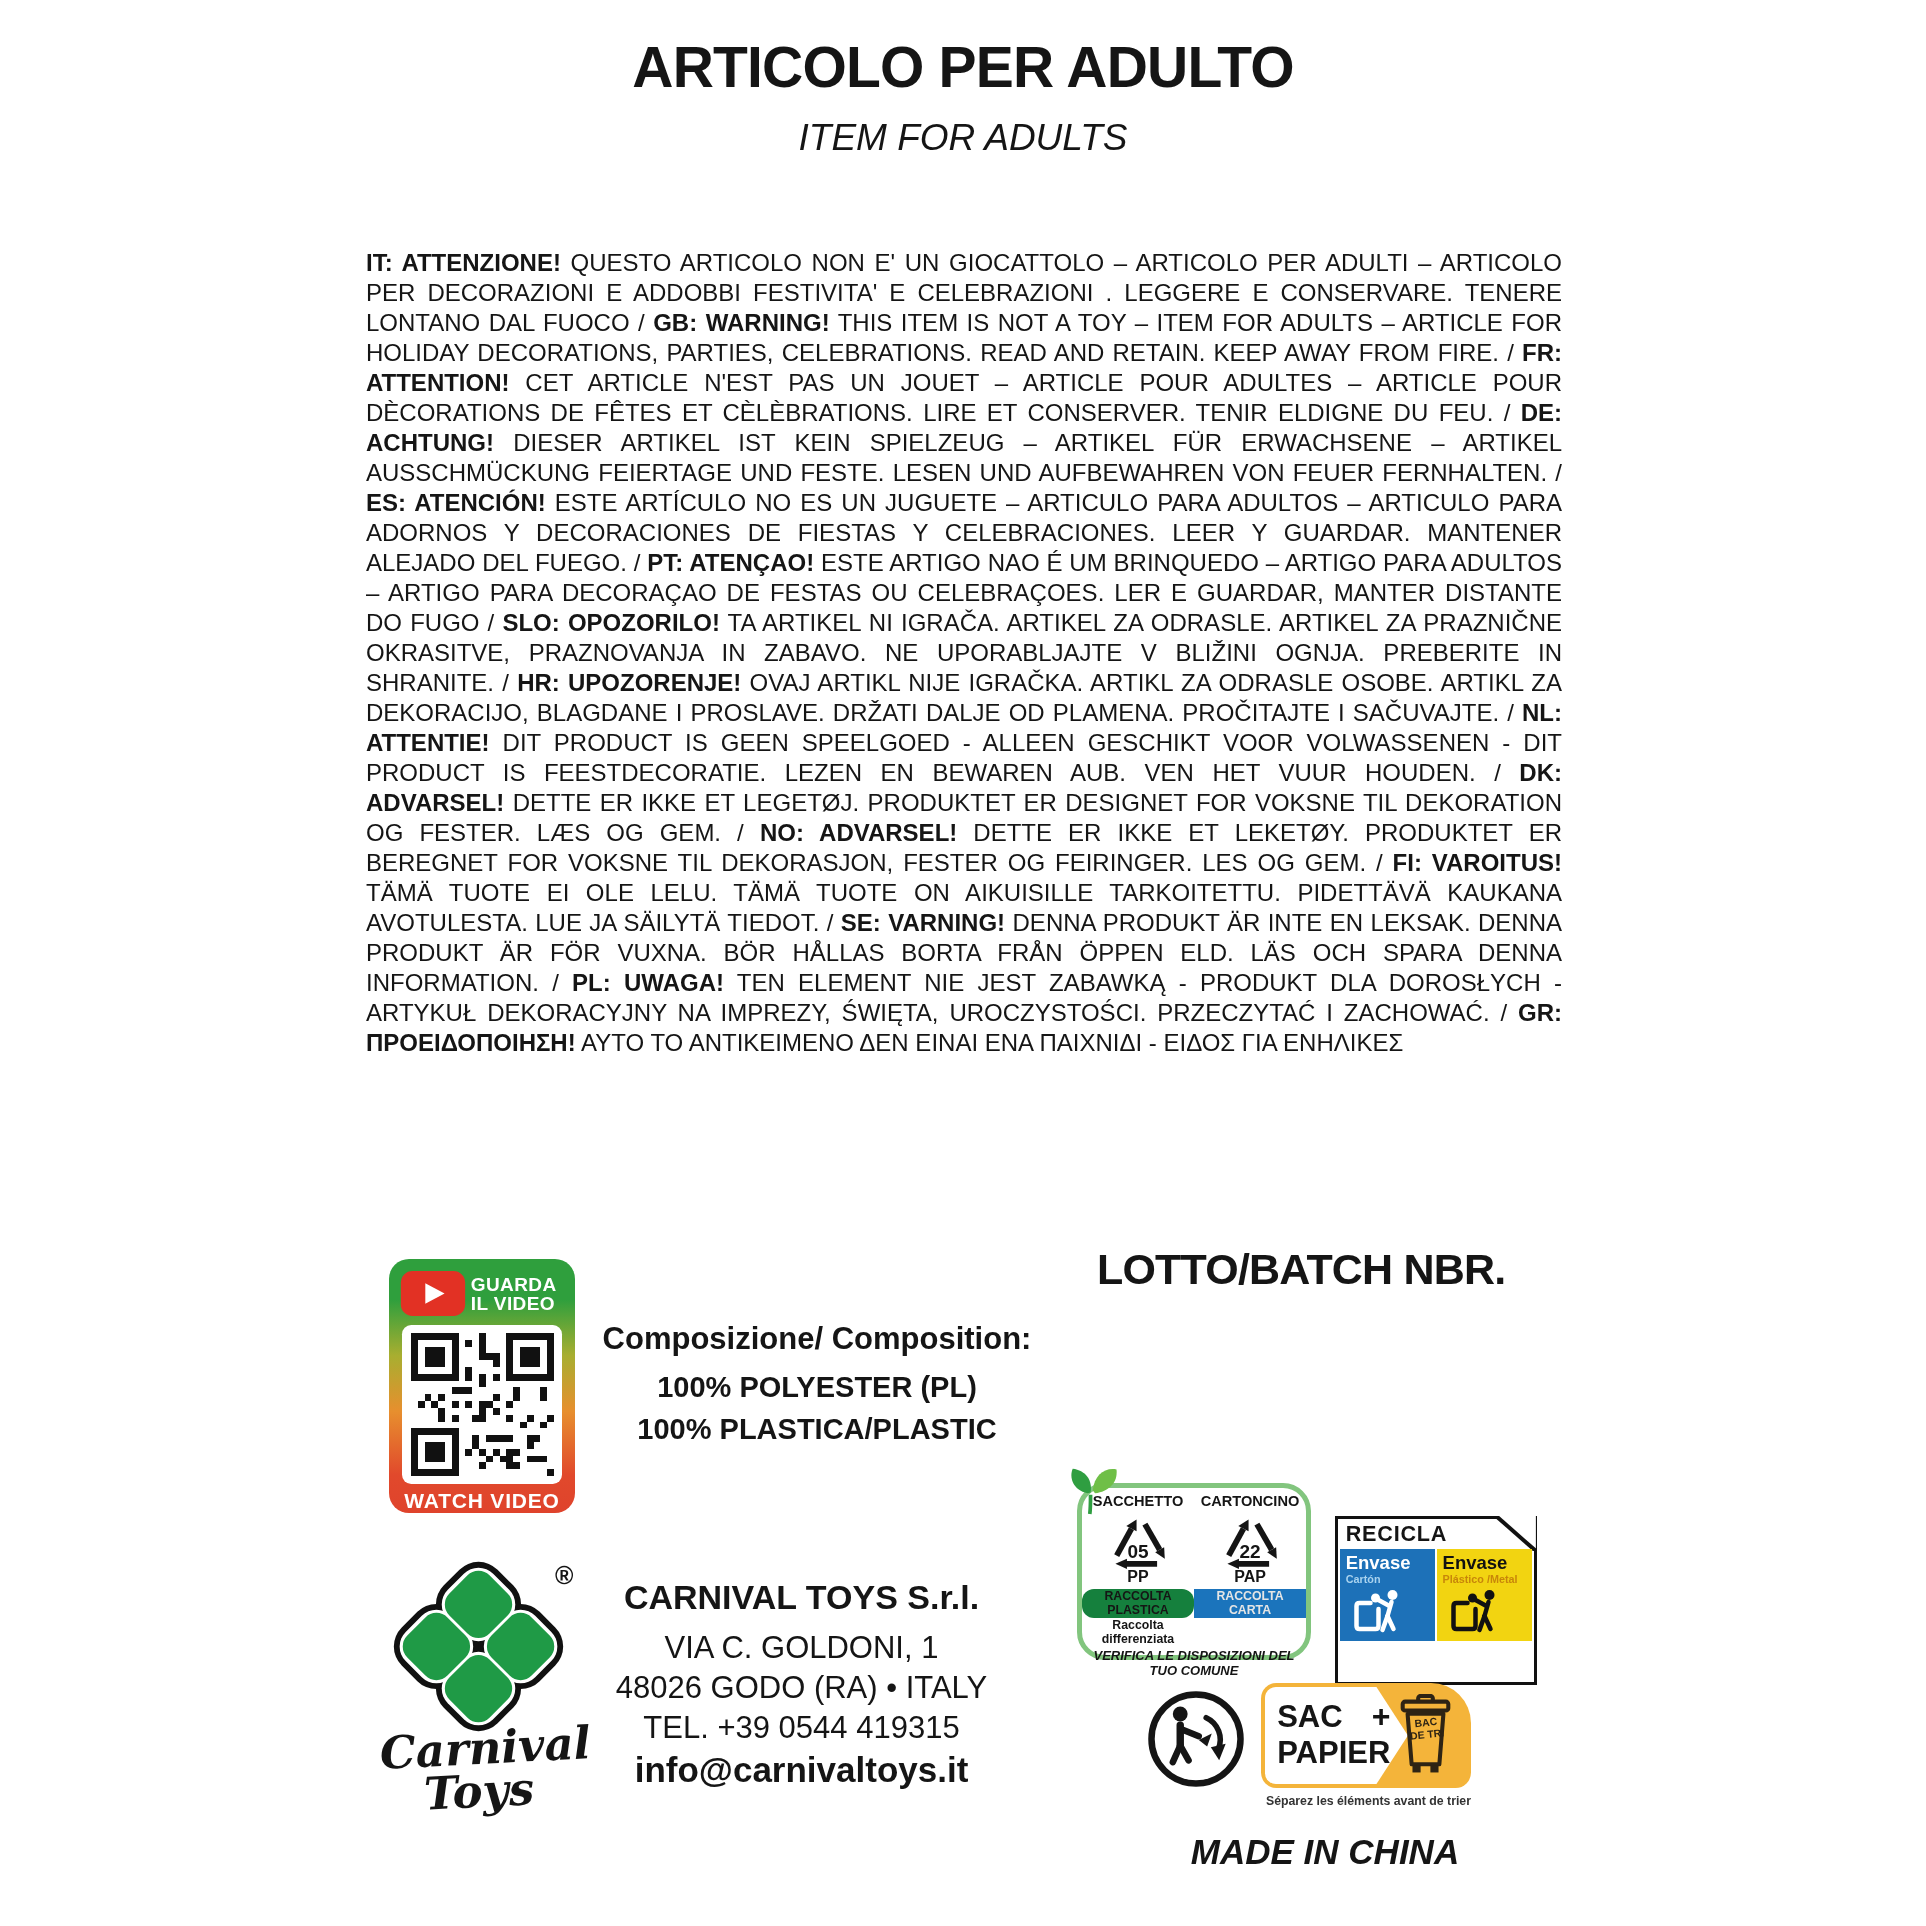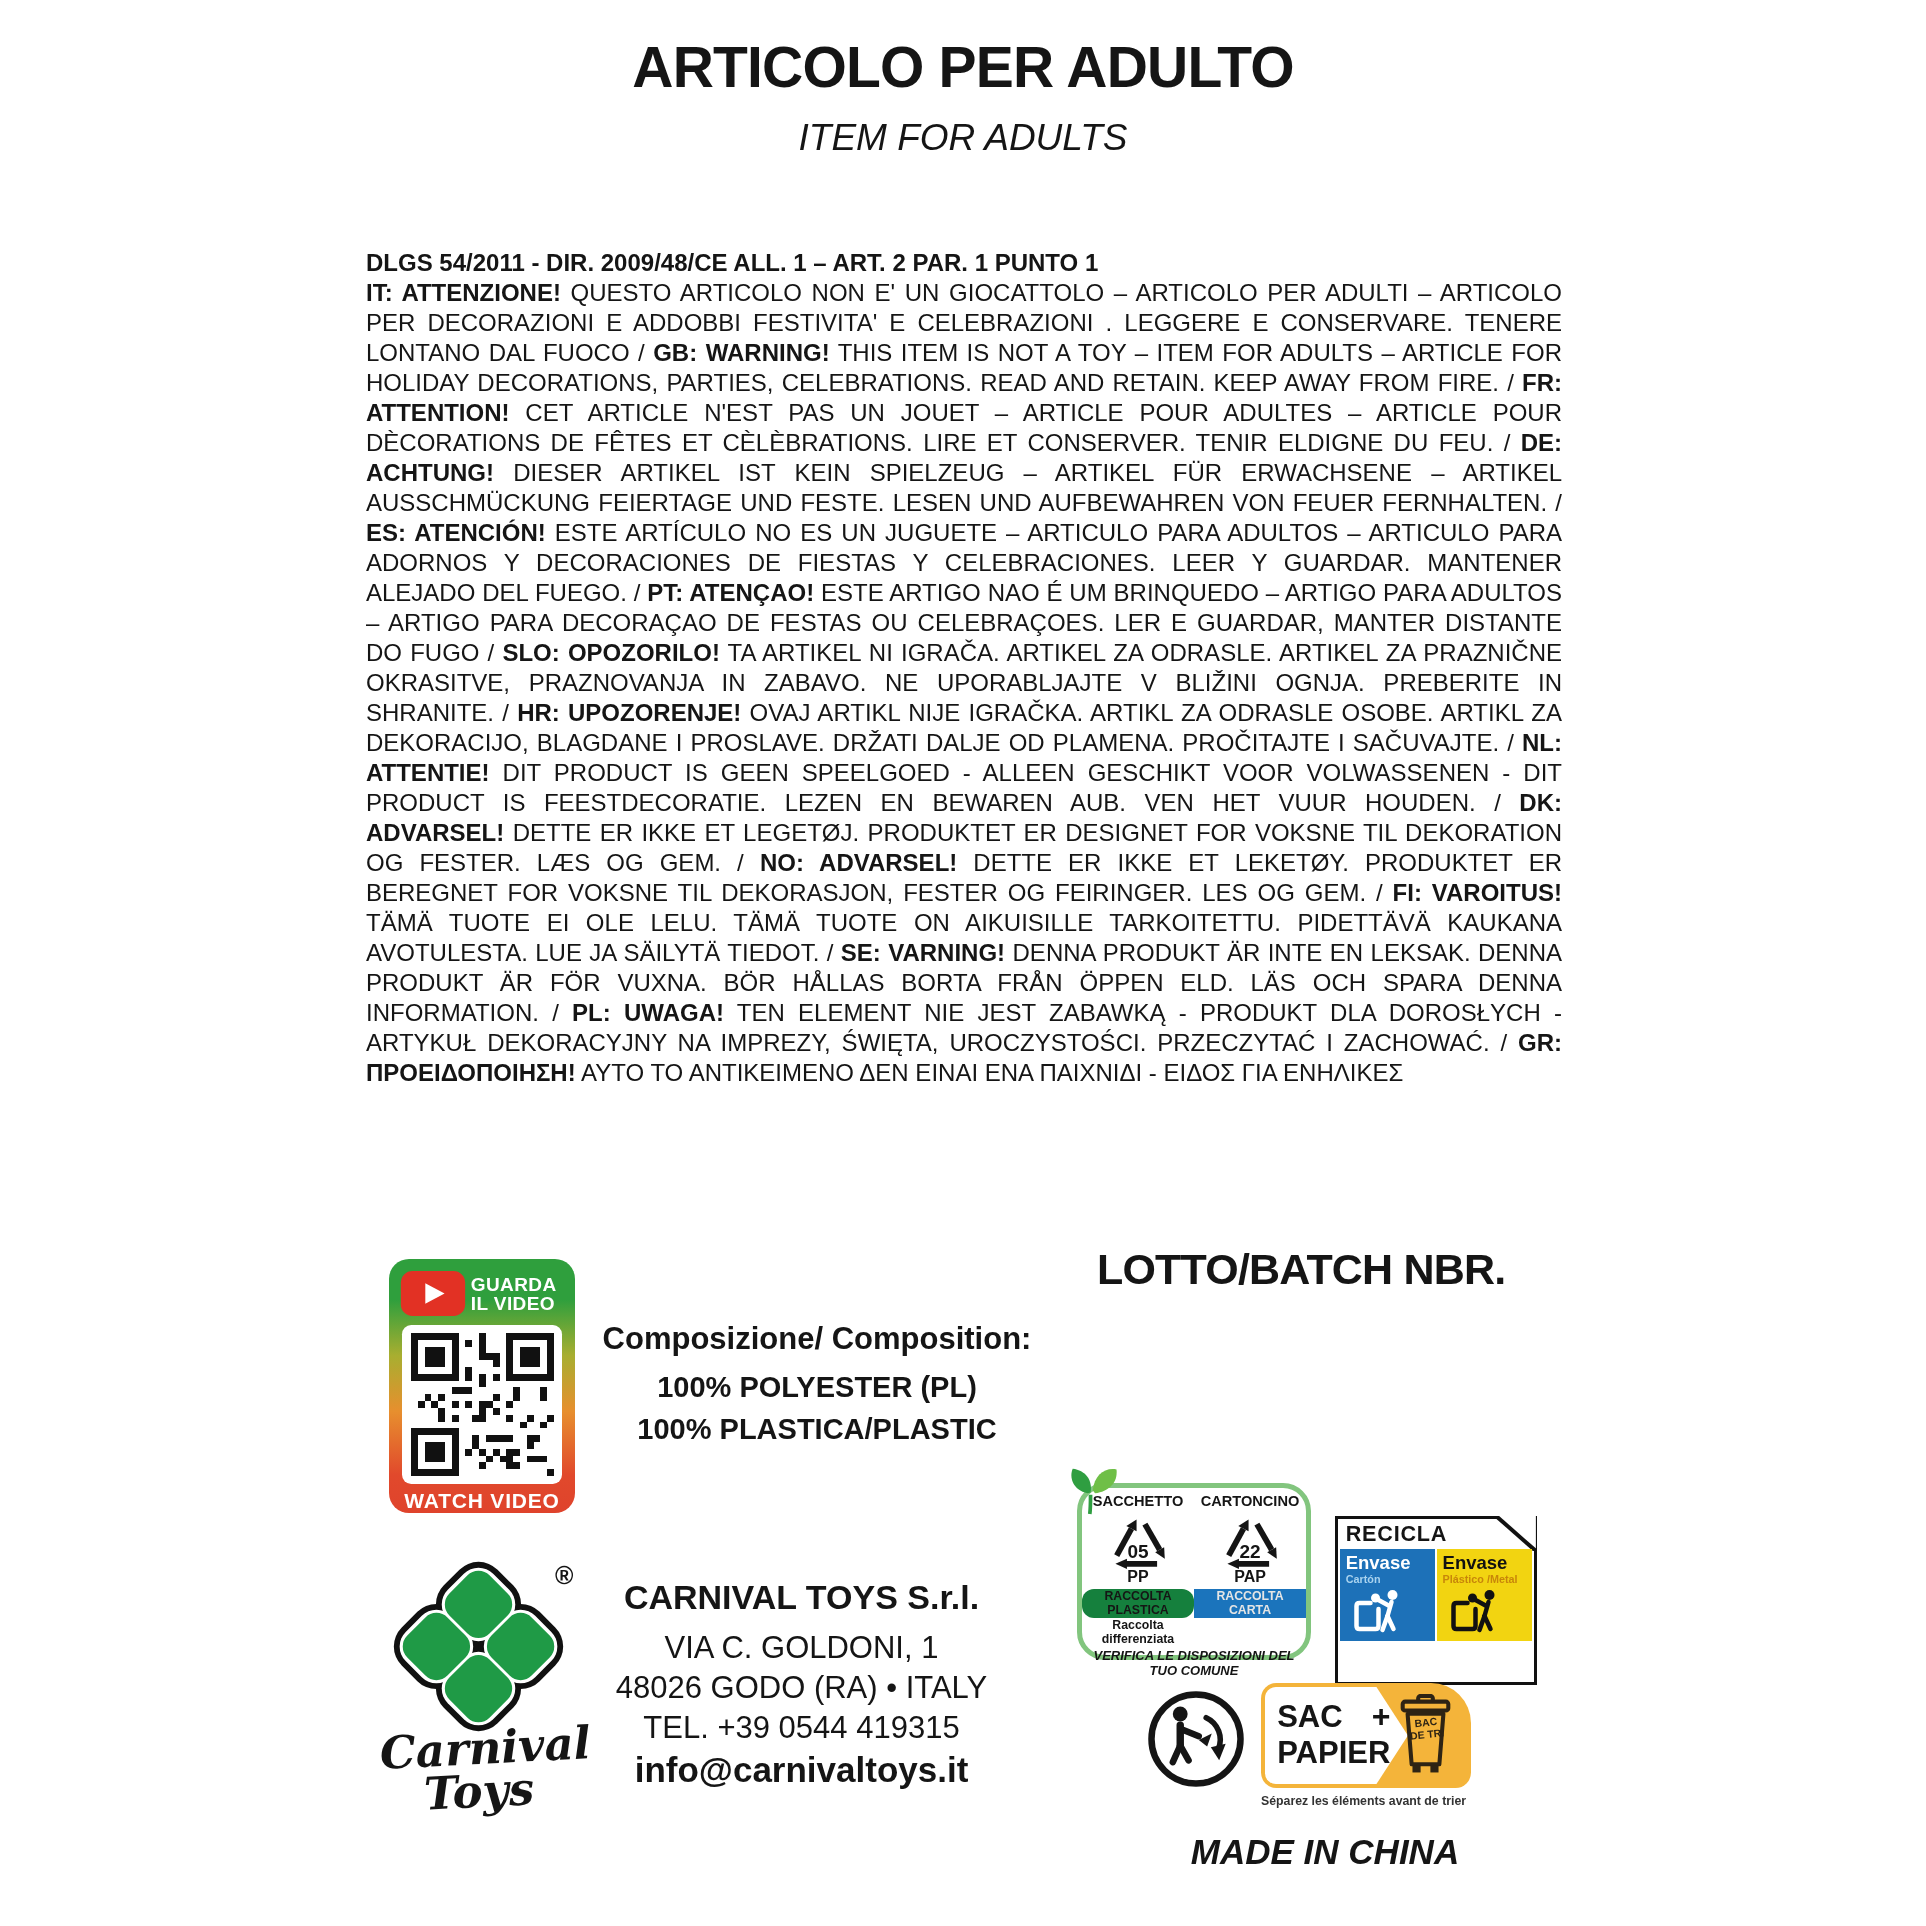--- a/index.html
+++ b/index.html
@@ -90,35 +90,34 @@
   .sac-white{position:absolute;left:3.9px;top:3.9px;bottom:3.9px;width:143px;background:#fff;
     border-radius:10.8px 0 0 10.8px;
     clip-path:polygon(0 0,78% 0,100% 50%,78% 100%,0 100%);
     padding:10.8px 0 0 12.3px;box-sizing:border-box;}
   .sac-row{display:flex;gap:29px;align-items:baseline;}
   .sac-word{font-size:31px;font-weight:bold;line-height:35px;letter-spacing:0;}
   .sac-plus{font-size:32px;font-weight:bold;}
   .bin{position:absolute;right:17px;top:10.8px;width:57px;height:82px;}
   .bin-label{position:absolute;right:25.4px;top:34px;width:39px;text-align:center;
     font-size:10.4px;font-weight:bold;line-height:11.6px;color:#2e2414;transform:rotate(-6deg);}
-  .sac-caption{left:1261px;top:1794px;width:210px;text-align:left;
+  .sac-caption{left:1261px;top:1794px;width:210px;text-align:right;
     font-size:12.3px;font-weight:bold;color:#333;}
 
   
   .made-in{left:1117px;top:1832px;width:416px;text-align:center;
     font-size:35px;font-weight:bold;font-style:italic;}
 </style>
 </head>
 <body>
 
 <div class="abs title-main">ARTICOLO PER ADULTO</div>
 <div class="abs title-sub">ITEM FOR ADULTS</div>
 
 <div class="abs warning">
-  <div class="warning-heading">DLGS 54/2011 - DIR. 2009/48/CE ALL. 1 – ART. 2 PAR. 1 PUNTO 1</div>
   <div class="warning-body"><b>IT:  ATTENZIONE!</b> QUESTO ARTICOLO NON E' UN GIOCATTOLO – ARTICOLO PER ADULTI – ARTICOLO PER DECORAZIONI E ADDOBBI FESTIVITA' E CELEBRAZIONI . LEGGERE E CONSERVARE. TENERE LONTANO DAL FUOCO / <b>GB: WARNING!</b> THIS ITEM IS NOT A TOY – ITEM FOR ADULTS – ARTICLE FOR HOLIDAY DECORATIONS, PARTIES, CELEBRATIONS. READ AND RETAIN. KEEP AWAY FROM FIRE. / <b>FR: ATTENTION!</b> CET ARTICLE N'EST PAS UN JOUET – ARTICLE POUR ADULTES – ARTICLE POUR DÈCORATIONS DE FÊTES ET CÈLÈBRATIONS. LIRE ET CONSERVER.  TENIR ELDIGNE DU FEU. / <b>DE: ACHTUNG!</b> DIESER ARTIKEL IST KEIN SPIELZEUG – ARTIKEL FÜR ERWACHSENE – ARTIKEL AUSSCHMÜCKUNG FEIERTAGE UND FESTE. LESEN UND AUFBEWAHREN VON FEUER FERNHALTEN. /  <b>ES: ATENCIÓN!</b> ESTE ARTÍCULO NO ES UN JUGUETE – ARTICULO PARA ADULTOS – ARTICULO PARA ADORNOS Y DECORACIONES DE FIESTAS Y CELEBRACIONES. LEER Y GUARDAR. MANTENER ALEJADO DEL FUEGO. / <b>PT: ATENÇAO!</b> ESTE ARTIGO NAO É UM BRINQUEDO – ARTIGO PARA ADULTOS – ARTIGO PARA DECORAÇAO DE FESTAS OU CELEBRAÇOES. LER E GUARDAR, MANTER DISTANTE DO FUGO  / <b>SLO: OPOZORILO!</b> TA ARTIKEL NI IGRAČA. ARTIKEL ZA ODRASLE. ARTIKEL ZA PRAZNIČNE OKRASITVE, PRAZNOVANJA IN ZABAVO. NE UPORABLJAJTE V BLIŽINI OGNJA. PREBERITE IN SHRANITE.   / <b>HR: UPOZORENJE!</b> OVAJ ARTIKL NIJE IGRAČKA. ARTIKL ZA ODRASLE OSOBE. ARTIKL ZA DEKORACIJO, BLAGDANE I PROSLAVE. DRŽATI DALJE OD PLAMENA. PROČITAJTE I SAČUVAJTE.  / <b>NL: ATTENTIE!</b> DIT PRODUCT IS GEEN SPEELGOED - ALLEEN GESCHIKT VOOR VOLWASSENEN - DIT PRODUCT IS FEESTDECORATIE. LEZEN EN BEWAREN AUB. VEN HET VUUR HOUDEN. / <b>DK: ADVARSEL!</b> DETTE ER IKKE ET LEGETØJ. PRODUKTET ER DESIGNET FOR VOKSNE TIL DEKORATION OG FESTER. LÆS OG GEM. / <b>NO: ADVARSEL!</b> DETTE ER IKKE ET LEKETØY. PRODUKTET ER BEREGNET FOR VOKSNE TIL DEKORASJON, FESTER OG FEIRINGER. LES OG GEM. / <b>FI: VAROITUS!</b> TÄMÄ TUOTE EI OLE LELU. TÄMÄ TUOTE ON AIKUISILLE TARKOITETTU. PIDETTÄVÄ KAUKANA AVOTULESTA. LUE JA SÄILYTÄ TIEDOT. / <b>SE: VARNING!</b> DENNA PRODUKT ÄR INTE EN LEKSAK. DENNA PRODUKT ÄR FÖR VUXNA. BÖR HÅLLAS BORTA FRÅN ÖPPEN ELD. LÄS OCH SPARA DENNA INFORMATION. / <b>PL: UWAGA!</b> TEN ELEMENT NIE JEST ZABAWKĄ - PRODUKT DLA DOROSŁYCH - ARTYKUŁ DEKORACYJNY NA IMPREZY, ŚWIĘTA, UROCZYSTOŚCI. PRZECZYTAĆ I ZACHOWAĆ. / <b>GR: ΠΡΟΕΙΔΟΠΟΙΗΣΗ!</b> ΑΥΤΟ ΤΟ ΑΝΤΙΚΕΙΜΕΝΟ ΔΕΝ ΕΙΝΑΙ ΕΝΑ ΠΑΙΧΝΙΔΙ - ΕΙΔΟΣ ΓΙΑ ΕΝΗΛΙΚΕΣ</div>
 </div>
 
 <div class="abs qr-badge">
   <div class="qr-top">
     <div class="yt-icon">
       <svg viewBox="0 0 100 70" width="66" height="45">
         <rect x="0" y="0" width="100" height="70" rx="18" fill="#e23124"></rect>
         <polygon points="38,19 38,51 68,35" fill="#ffffff"></polygon>
       </svg>

